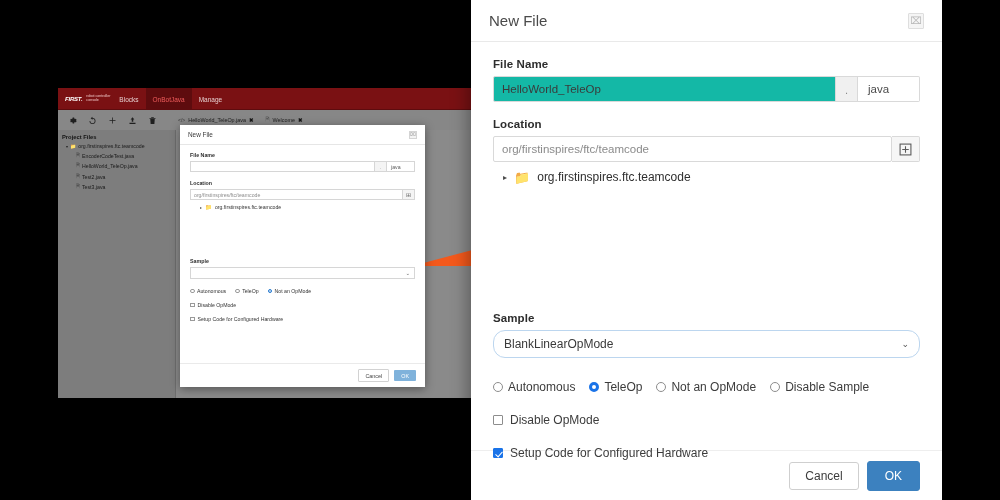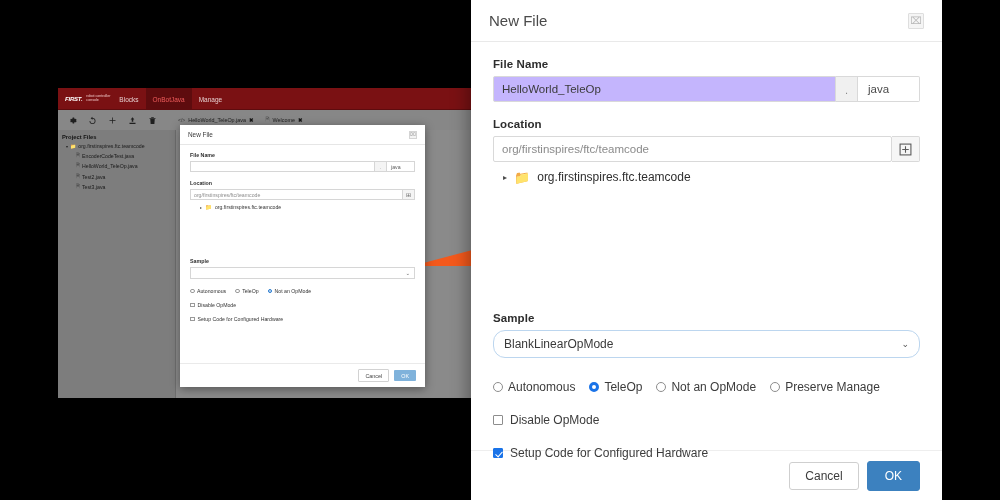--- a/index.html
+++ b/index.html
@@ -171,21 +171,21 @@
     display:flex; align-items:center; justify-content:center;
     font-size:10px; color:#b8b8b8; line-height:1; border-radius:1px;
   }
   #md-body{ flex:1; padding:16px 22px 0 22px; position:relative; }
   .md-label{
     font-size:11.5px; font-weight:bold; color:#2d2d2d; margin-bottom:6px;
     letter-spacing:.1px;
   }
   .md-row{ display:flex; margin-bottom:16px; }
   .md-input{
-    flex:1; height:26px; border:1px solid #d9d9d9; background:#c4b5fd;
+    flex:1; height:26px; border:1px solid #d9d9d9; background:#14b8a6;
     font-size:11.5px; color:#3a3a3a; padding:0 8px;
     display:flex; align-items:center; border-radius:2px 0 0 2px;
   }
   .md-input.plain{ background:#fff; color:#8b8b8b; border-radius:2px; }
   .md-dot{
     width:22px; height:26px; border:1px solid #d9d9d9; border-left:none;
     background:#f0f0f0; display:flex; align-items:flex-end;
     justify-content:center; padding-bottom:5px; font-size:11px; color:#8a8a8a;
   }
   .md-ext{
@@ -441,21 +441,21 @@
         <div class="md-opt">
           <span class="md-radio on"></span>
           <span class="lbl">TeleOp</span>
         </div>
         <div class="md-opt">
           <span class="md-radio"></span>
           <span class="lbl">Not an OpMode</span>
         </div>
         <div class="md-opt">
           <span class="md-radio"></span>
-          <span class="lbl">Preserve Manage</span>
+          <span class="lbl">Disable Sample</span>
         </div>
       </div>
 
       <div class="md-checkrow">
         <span class="md-check"></span>
         <span class="lbl">Disable OpMode</span>
       </div>
       <div class="md-checkrow">
         <span class="md-check on"></span>
         <span class="lbl">Setup Code for Configured Hardware</span>

